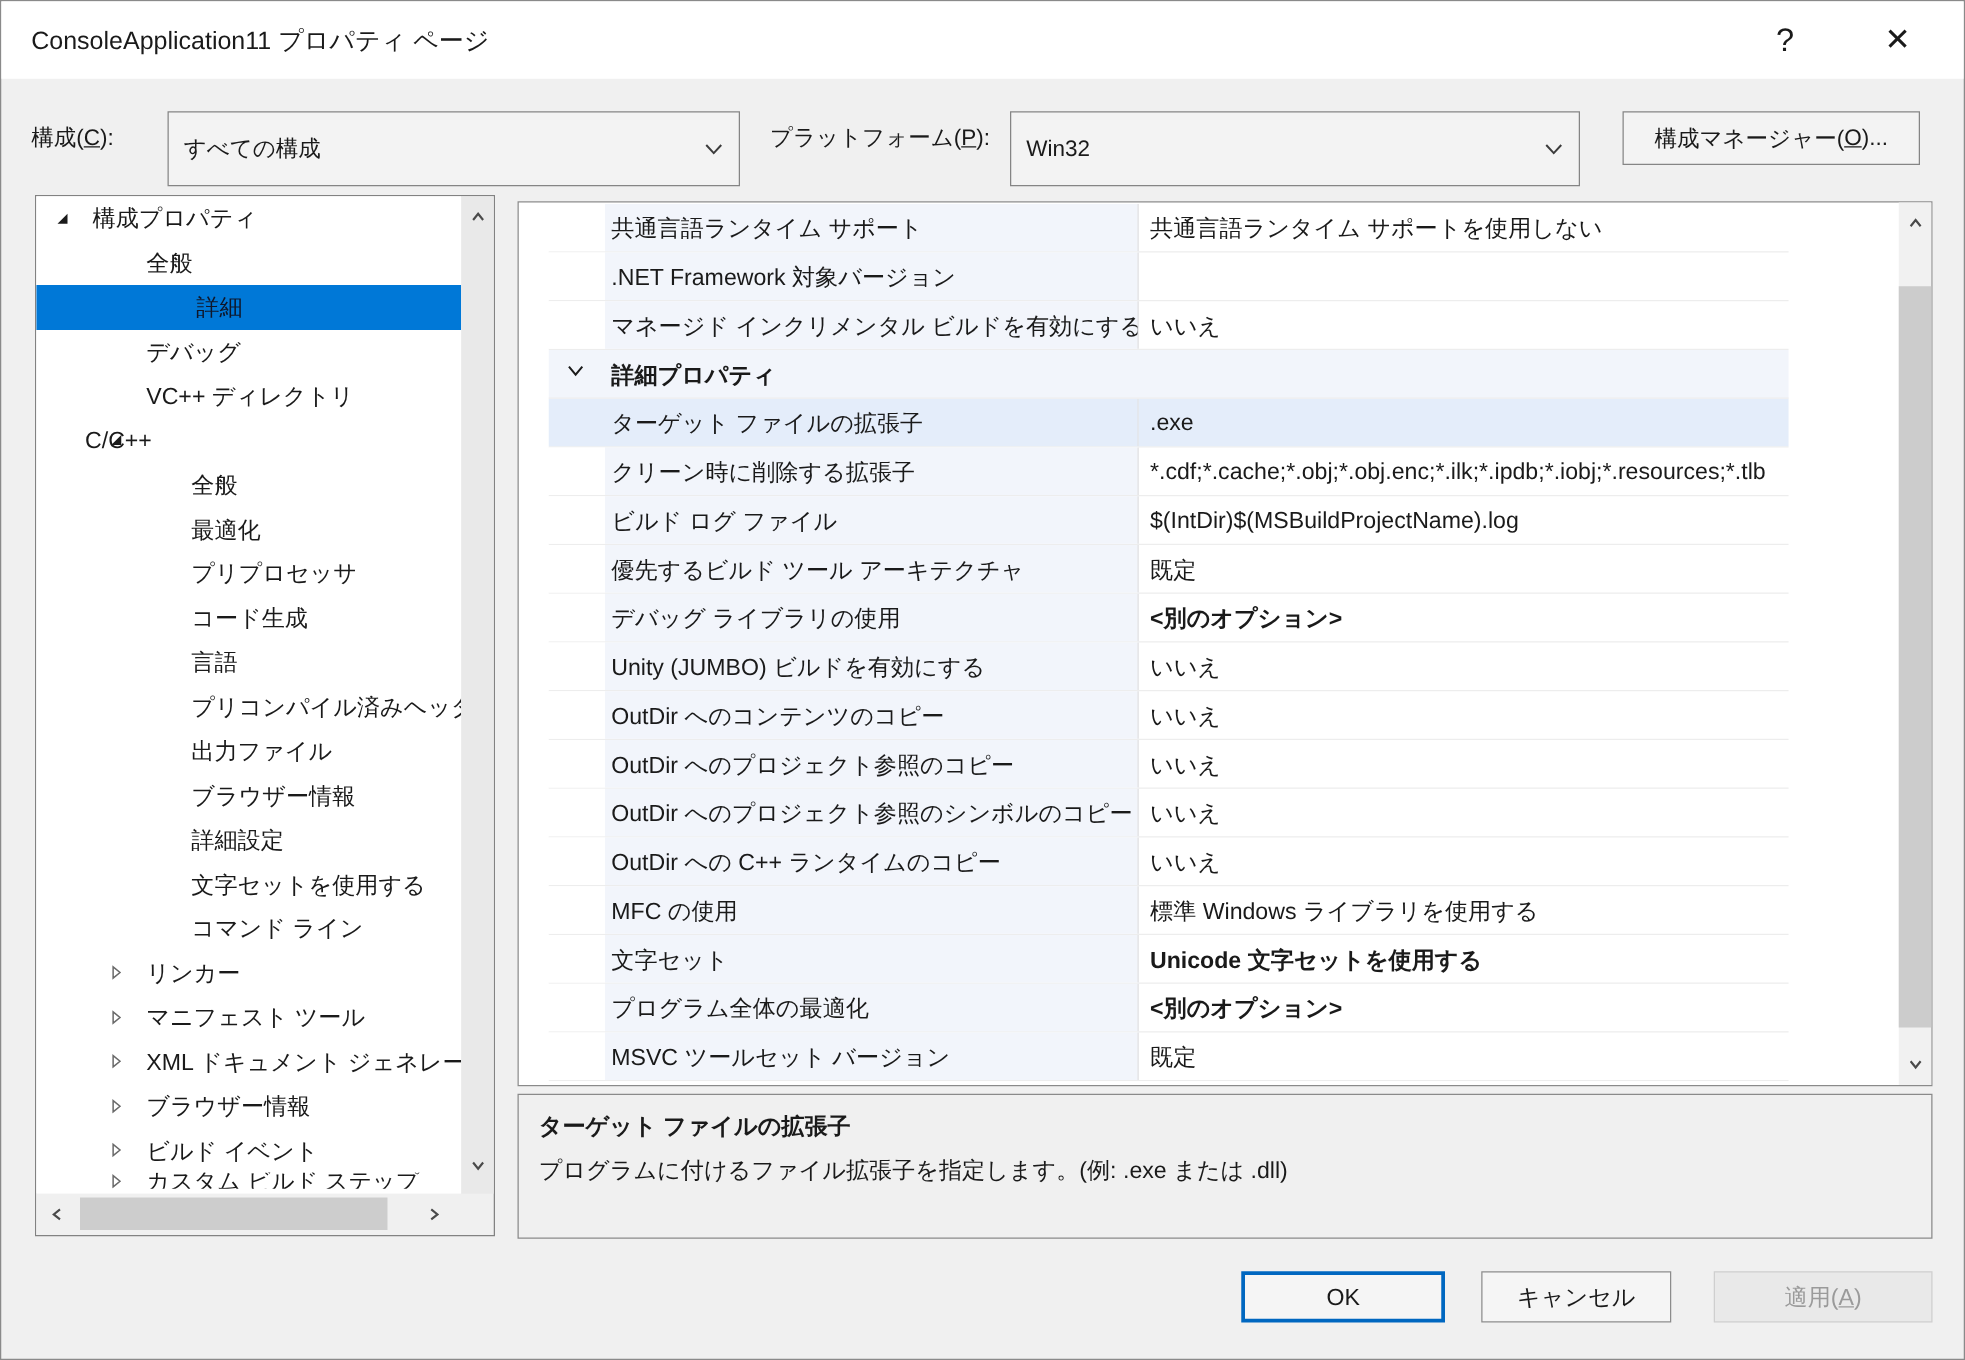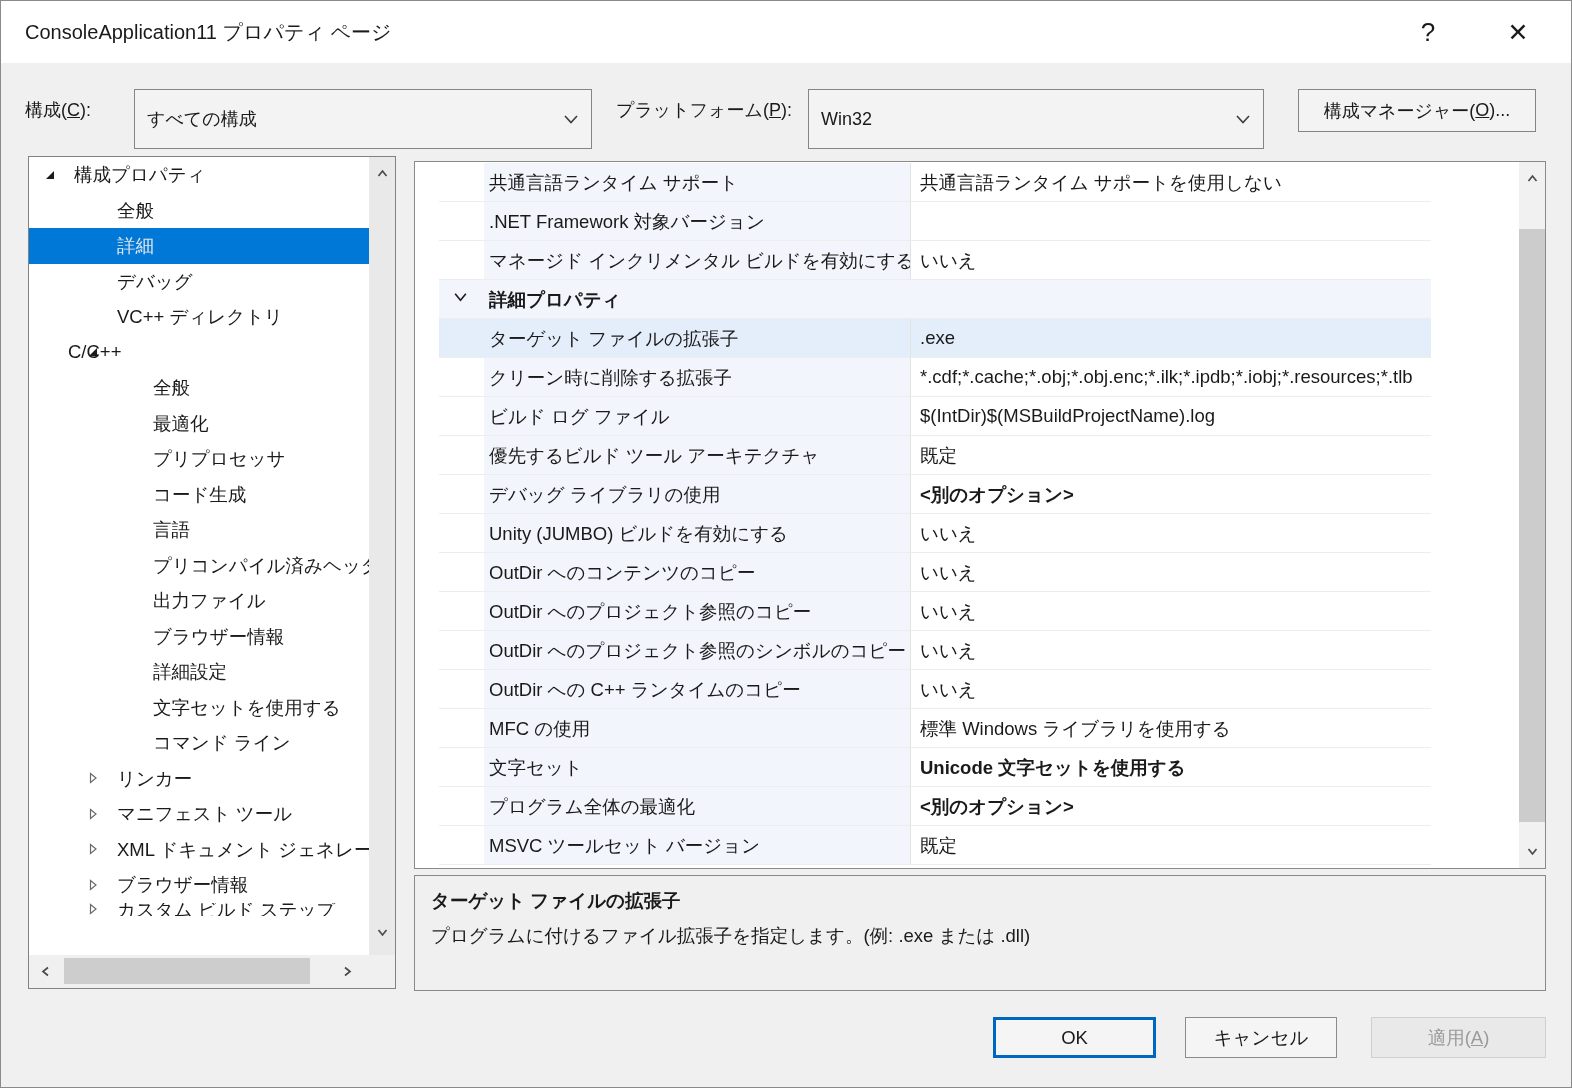--- a/index.html
+++ b/index.html
@@ -14,21 +14,21 @@
   
   .tb-label{position:absolute;top:97px;font-size:18px;white-space:nowrap;}
   .combo{position:absolute;top:88px;height:60px;background:#f3f3f3;border:1px solid #858585;display:flex;align-items:center;}
   .combo .val{flex:1;padding-left:12px;font-size:18px;white-space:nowrap;overflow:hidden;}
   .combo .arrow{width:40px;display:flex;align-items:center;justify-content:center;}
   .push-btn{position:absolute;top:88px;height:43px;background:#f3f3f3;border:1px solid #858585;display:flex;align-items:center;justify-content:center;font-size:18px;white-space:nowrap;}
   
   .tree-panel{position:absolute;left:27px;top:155px;width:368px;height:833px;border:1px solid #828282;background:#f0f0f0;}
   .tree-content{position:absolute;left:0;top:0;width:340px;height:798px;background:#ffffff;overflow:hidden;}
   .tree-row{position:relative;height:35.5px;display:flex;align-items:center;white-space:nowrap;overflow:hidden;}
-  .tree-row.selected{background:#0078d7;color:#e5e5e5;}
+  .tree-row.selected{background:#0078d7;color:#0f172a;padding-left:40px;}
   .tree-row.clipped{height:13px;overflow:hidden;}
   .tree-row .expander{position:absolute;top:50%;transform:translateY(-50%);width:14px;height:14px;display:flex;align-items:center;justify-content:center;}
   .tree-label{font-size:18.5px;display:inline-block;}
   .tree-vscroll{position:absolute;right:0;top:0;width:26px;height:798px;background:#e9e9e9;}
   .tree-vscroll .sa{position:absolute;left:0;width:26px;height:26px;display:flex;align-items:center;justify-content:center;}
   .tree-hscroll{position:absolute;left:0;bottom:0;width:340px;height:33px;background:#f0f0f0;}
   .tree-hscroll .sa{position:absolute;top:3px;width:26px;height:26px;display:flex;align-items:center;justify-content:center;}
   .h-thumb{position:absolute;left:35px;top:3px;width:246px;height:26px;background:#cdcdcd;}
   
   .grid-panel{position:absolute;left:413px;top:160px;width:1132px;height:708px;border:1px solid #8a8a8a;background:#ffffff;}
@@ -175,20 +175,28 @@
           <span class="tree-label" style="margin-left: 88px;">XML ドキュメント ジェネレーター</span>
         </div>
         <div class="tree-row">
           <span class="expander" style="left: 57px;">
             <svg width="12" height="12" viewBox="0 0 12 12">
               <path d="M3.5 1.5 L9 6 L3.5 10.5 Z" fill="#ffffff" stroke="#6a6a6a" stroke-width="1.2"></path>
             </svg>
           </span>
           <span class="tree-label" style="margin-left: 88px;">ブラウザー情報</span>
         </div>
+        <div class="tree-row">
+          <span class="expander" style="left: 57px;">
+            <svg width="12" height="12" viewBox="0 0 12 12">
+              <path d="M3.5 1.5 L9 6 L3.5 10.5 Z" fill="#ffffff" stroke="#6a6a6a" stroke-width="1.2"></path>
+            </svg>
+          </span>
+          <span class="tree-label" style="margin-left: 88px;">ビルド イベント</span>
+        </div>
         <div class="tree-row clipped">
           <span class="expander" style="left: 57px;">
             <svg width="12" height="12" viewBox="0 0 12 12">
               <path d="M3.5 1.5 L9 6 L3.5 10.5 Z" fill="#ffffff" stroke="#6a6a6a" stroke-width="1.2"></path>
             </svg>
           </span>
           <span class="tree-label" style="margin-left: 88px;">カスタム ビルド ステップ</span>
         </div>
       </div>
     <div class="tree-vscroll">

